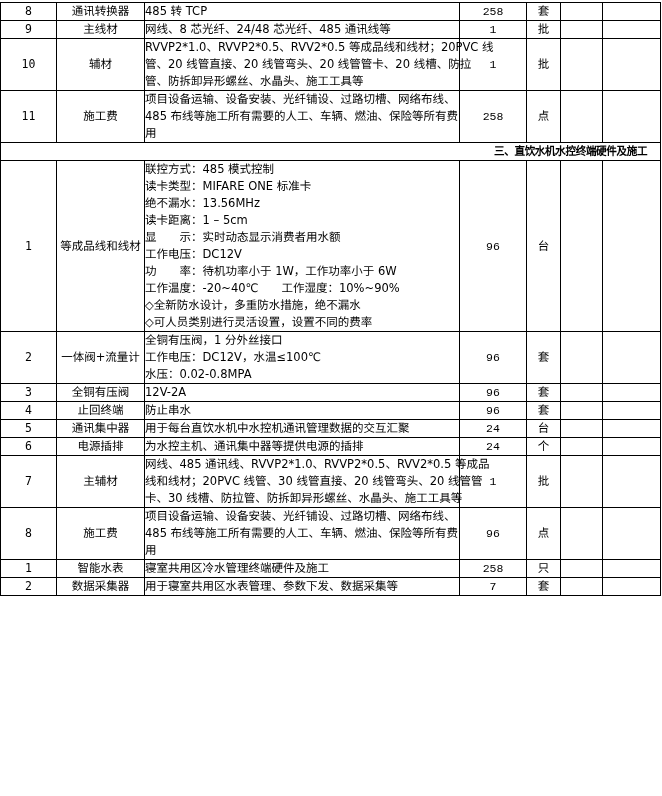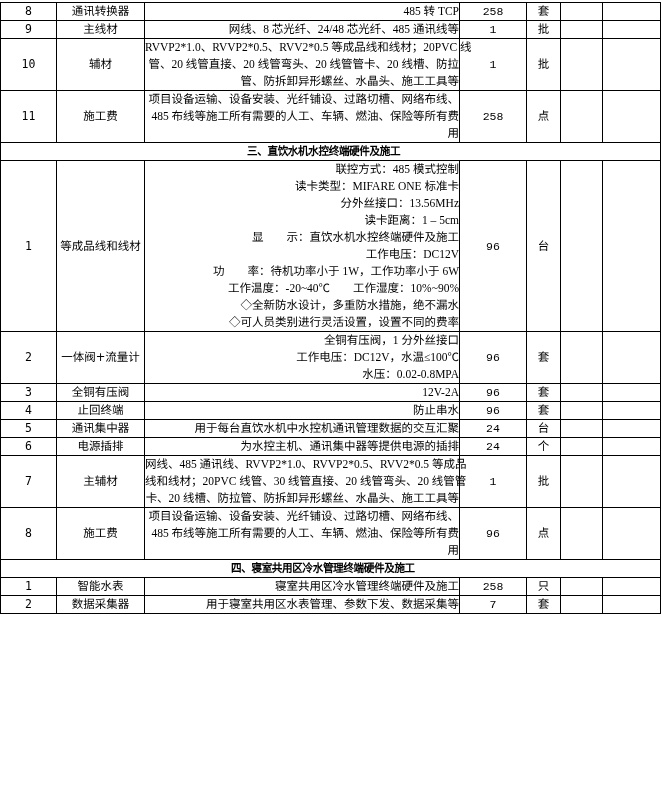--- a/index.html
+++ b/index.html
@@ -56,37 +56,36 @@
   }
   td.no {
     font-size: 11px;
     font-family: "DejaVu Sans Mono", "Liberation Mono", monospace;
   }
   td.name {
     padding: 3px 4px;
     line-height: 16px;
   }
   td.spec {
-    text-align: right;
+    text-align: left;
     padding: 3px 5px 3px 6px;
     line-height: 17px;
-    font-family: Liberation Serif, serif;
   }
   td.qty {
     font-size: 11px;
     font-family: Liberation Mono, monospace;
   }
   td.unit {
     font-size: 12px;
   }
   td.blank {
     background: #ffffff;
   }
   td.section {
-    text-align: center;
+    text-align: right;
     font-weight: bold;
     font-size: 13px;
     padding: 4px 6px 4px 7px;
     letter-spacing: -0.4px;
     transform: none;
   }
   td.section .sec-text {
     display: inline-block;
     transform: scaleX(0.92);
     transform-origin: left center;
@@ -162,23 +161,23 @@
         </tr>
         <tr>
           <td class="section" colspan="7"><span class="sec-text">三、直饮水机水控终端硬件及施工</span></td>
         </tr>
         <tr>
           <td class="no">1</td>
           <td class="name">等成品线和线材</td>
           <td class="spec">
             <span class="spec-line">联控方式：485 模式控制</span>
             <span class="spec-line">读卡类型：MIFARE ONE 标准卡</span>
-            <span class="spec-line">分外丝接口：13.56MHz</span>
+            <span class="spec-line">绝不漏水：13.56MHz</span>
             <span class="spec-line">读卡距离：1 – 5cm</span>
-            <span class="spec-line">显　　示：直饮水机水控终端硬件及施工</span>
+            <span class="spec-line">显　　示：实时动态显示消费者用水额</span>
             <span class="spec-line">工作电压：DC12V</span>
             <span class="spec-line">功　　率：待机功率小于 1W，工作功率小于 6W</span>
             <span class="spec-line">工作温度：-20~40℃　　工作湿度：10%~90%</span>
             <span class="spec-line">◇全新防水设计，多重防水措施，绝不漏水</span>
             <span class="spec-line">◇可人员类别进行灵活设置，设置不同的费率</span>
           </td>
           <td class="qty">96</td>
           <td class="unit">台</td>
           <td class="blank"></td>
           <td class="blank"></td>
@@ -239,42 +238,39 @@
           <td class="unit">个</td>
           <td class="blank"></td>
           <td class="blank"></td>
         </tr>
         <tr>
           <td class="no">7</td>
           <td class="name">主辅材</td>
           <td class="spec">
             <span class="spec-line">网线、485 通讯线、RVVP2*1.0、RVVP2*0.5、RVV2*0.5 等成品</span>
             <span class="spec-line">线和线材；20PVC 线管、30 线管直接、20 线管弯头、20 线管管</span>
-            <span class="spec-line">卡、20 线槽、防拉管、防拆卸异形螺丝、水晶头、施工工具等</span>
+            <span class="spec-line">卡、30 线槽、防拉管、防拆卸异形螺丝、水晶头、施工工具等</span>
           </td>
           <td class="qty">1</td>
           <td class="unit">批</td>
           <td class="blank"></td>
           <td class="blank"></td>
         </tr>
         <tr>
           <td class="no">8</td>
           <td class="name">施工费</td>
           <td class="spec">
             <span class="spec-line">项目设备运输、设备安装、光纤铺设、过路切槽、网络布线、</span>
             <span class="spec-line">485 布线等施工所有需要的人工、车辆、燃油、保险等所有费</span>
             <span class="spec-line">用</span>
           </td>
           <td class="qty">96</td>
           <td class="unit">点</td>
           <td class="blank"></td>
           <td class="blank"></td>
-        </tr>
-        <tr>
-          <td class="section" colspan="7"><span class="sec-text">四、寝室共用区冷水管理终端硬件及施工</span></td>
         </tr>
         <tr>
           <td class="no">1</td>
           <td class="name">智能水表</td>
           <td class="spec">
             <span class="spec-line">寝室共用区冷水管理终端硬件及施工</span>
           </td>
           <td class="qty">258</td>
           <td class="unit">只</td>
           <td class="blank"></td>

